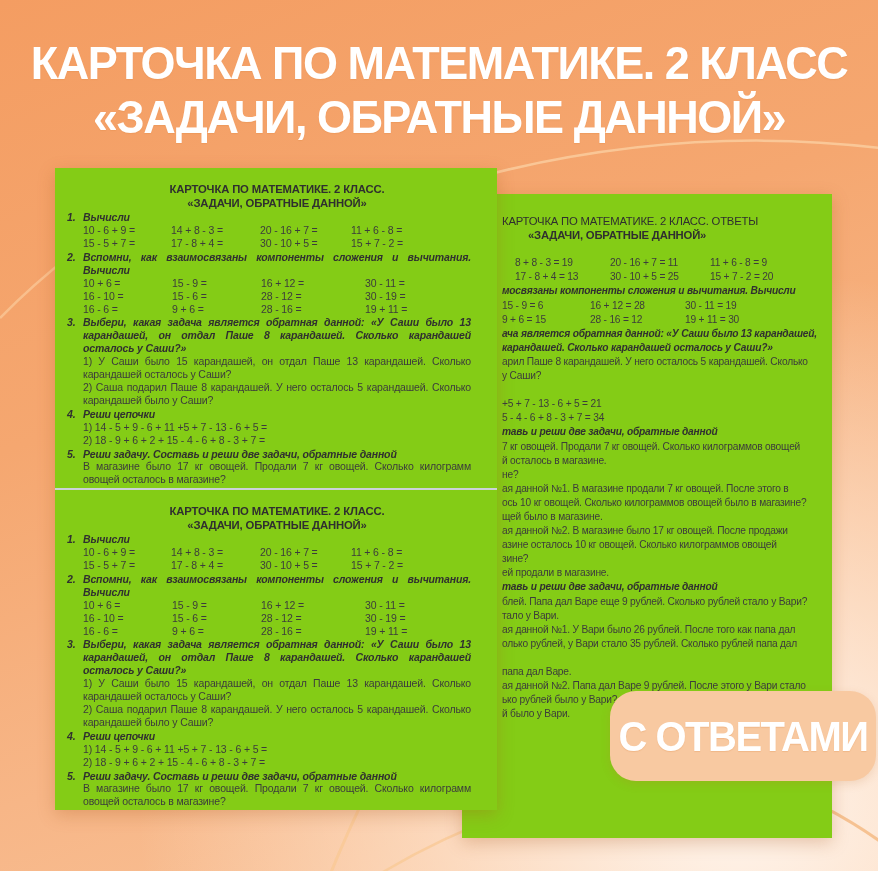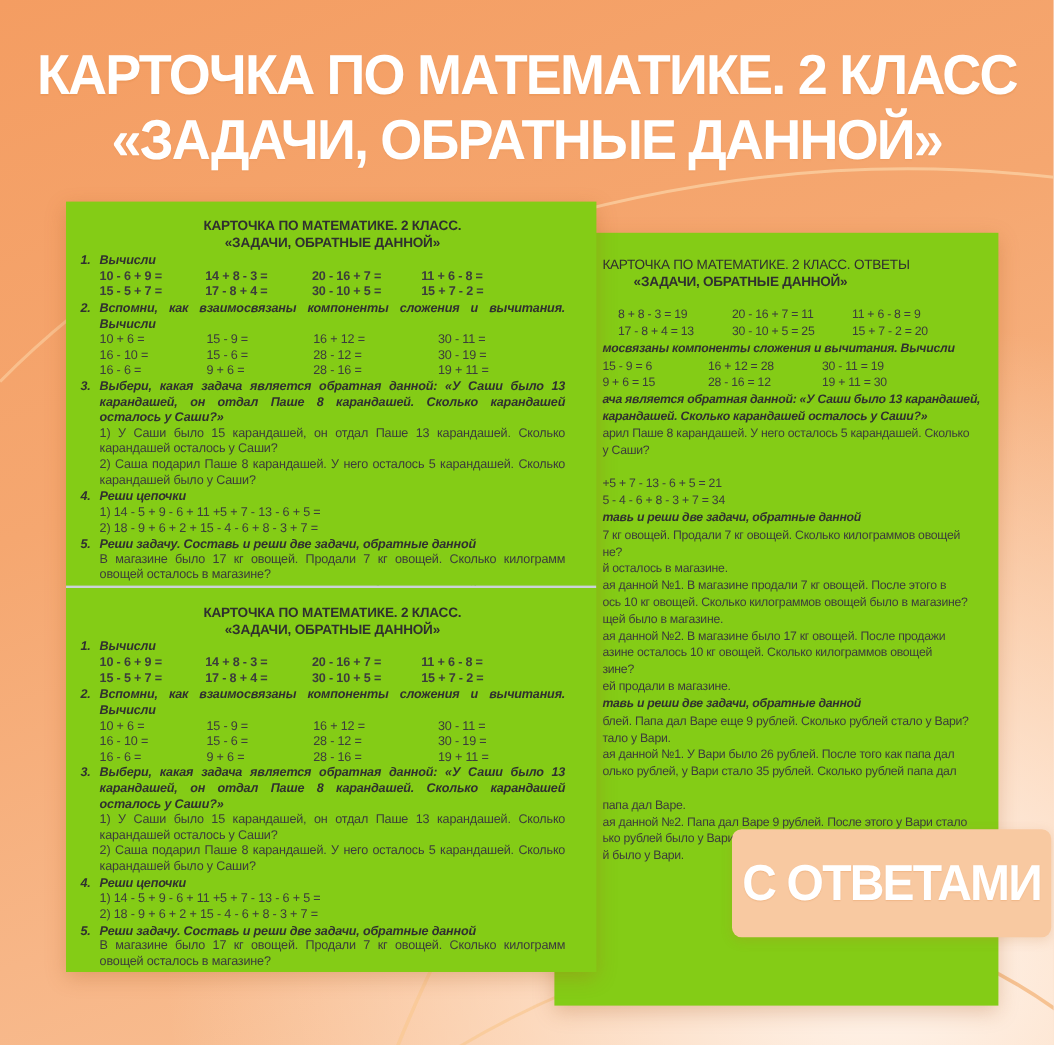--- a/index.html
+++ b/index.html
@@ -26,40 +26,40 @@
   .ws-copy{box-sizing:border-box;height:320px;overflow:hidden;padding:15px 26px 0 28px;
     color:#3c3c3c;font-size:10.5px;line-height:12.9px;letter-spacing:-0.15px;}
   .ws-title{text-align:center;font-weight:bold;font-size:11.3px;line-height:13.6px;color:#2f2f2f;}
   .pg-divider{border:0;border-top:2px solid #ccd2d9;margin:0;width:100%;}
   .bi{font-weight:bold;font-style:italic;color:#303030;}
   .ws-item{margin-top:1px;}
   .ws-head{display:flex;}
   .ws-num{flex:0 0 16px;margin-left:-16px;}
   .ws-head-text{flex:1;text-align:justify;}
   .eq-grid{display:grid;}
-  .eq-grid.g1{grid-template-columns:88px 89px 91px auto;font-weight:bold;}
+  .eq-grid.g1{grid-template-columns:88px 89px 91px auto;}
   .eq-grid.g2{grid-template-columns:89px 89px 104px auto;}
   .ws-par{text-align:justify;}
   
   .ans-content{box-sizing:border-box;padding:20px 6px 0 40px;color:#3c3c3c;
     font-size:10.2px;line-height:14.1px;letter-spacing:-0.2px;white-space:nowrap;}
   .ans-title{font-weight:normal;font-size:11.3px;color:#2f2f2f;}
   .ans-title2{font-weight:bold;font-size:11.3px;color:#2f2f2f;margin-left:26px;}
   .sp{height:14.1px;}
   .ans-row{display:flex;}
   .ans-row.s1{margin-left:13px;}
   .ans-row.s1 span:nth-child(1){width:95px;}
   .ans-row.s1 span:nth-child(2){width:100px;}
   .ans-row.s2 span:nth-child(1){width:88px;}
   .ans-row.s2 span:nth-child(2){width:95px;}
   .ans-line{min-height:14.1px;}
   
   .badge{
     position:absolute;left:610px;top:691px;width:266px;height:90px;z-index:3;
-    background:#f8c9a1;border-radius:8px;box-shadow:0 3px 10px rgba(190,110,45,.18);
+    background:#f8c9a1;border-radius:26px;box-shadow:0 3px 10px rgba(190,110,45,.18);
     display:flex;align-items:center;justify-content:center;
   }
   .badge-label{
     color:#ffffff;font-weight:800;font-size:40px;letter-spacing:-1.5px;
     transform:scaleY(1.05);text-shadow:0 1px 1px rgba(220,130,60,.25);
   }
 </style>
 </head>
 <body>
 
@@ -104,22 +104,22 @@
     </div>
     <div class="ans-line bi">ача является обратная данной: «У Саши было 13 карандашей,</div>
     <div class="ans-line bi">карандашей. Сколько карандашей осталось у Саши?»</div>
     <div class="ans-line">арил Паше 8 карандашей. У него осталось 5 карандашей. Сколько</div>
     <div class="ans-line">у Саши?</div>
     <div class="sp"></div>
     <div class="ans-line">+5 + 7 - 13 - 6 + 5 = 21</div>
     <div class="ans-line">5 - 4 - 6 + 8 - 3 + 7 = 34</div>
     <div class="ans-line bi">тавь и реши две задачи, обратные данной</div>
     <div class="ans-line">7 кг овощей. Продали 7 кг овощей. Сколько килограммов овощей</div>
+    <div class="ans-line">й осталось в магазине.</div>
     <div class="ans-line">не?</div>
-    <div class="ans-line">й осталось в магазине.</div>
     <div class="ans-line">ая данной №1. В магазине продали 7 кг овощей. После этого в</div>
     <div class="ans-line">ось 10 кг овощей. Сколько килограммов овощей было в магазине?</div>
     <div class="ans-line">щей было в магазине.</div>
     <div class="ans-line">ая данной №2. В магазине было 17 кг овощей. После продажи</div>
     <div class="ans-line">азине осталось 10 кг овощей. Сколько килограммов овощей</div>
     <div class="ans-line">зине?</div>
     <div class="ans-line">ей продали в магазине.</div>
     <div class="ans-line bi">тавь и реши две задачи, обратные данной</div>
     <div class="ans-line">блей. Папа дал Варе еще 9 рублей. Сколько рублей стало у Вари?</div>
     <div class="ans-line">тало у Вари.</div>

